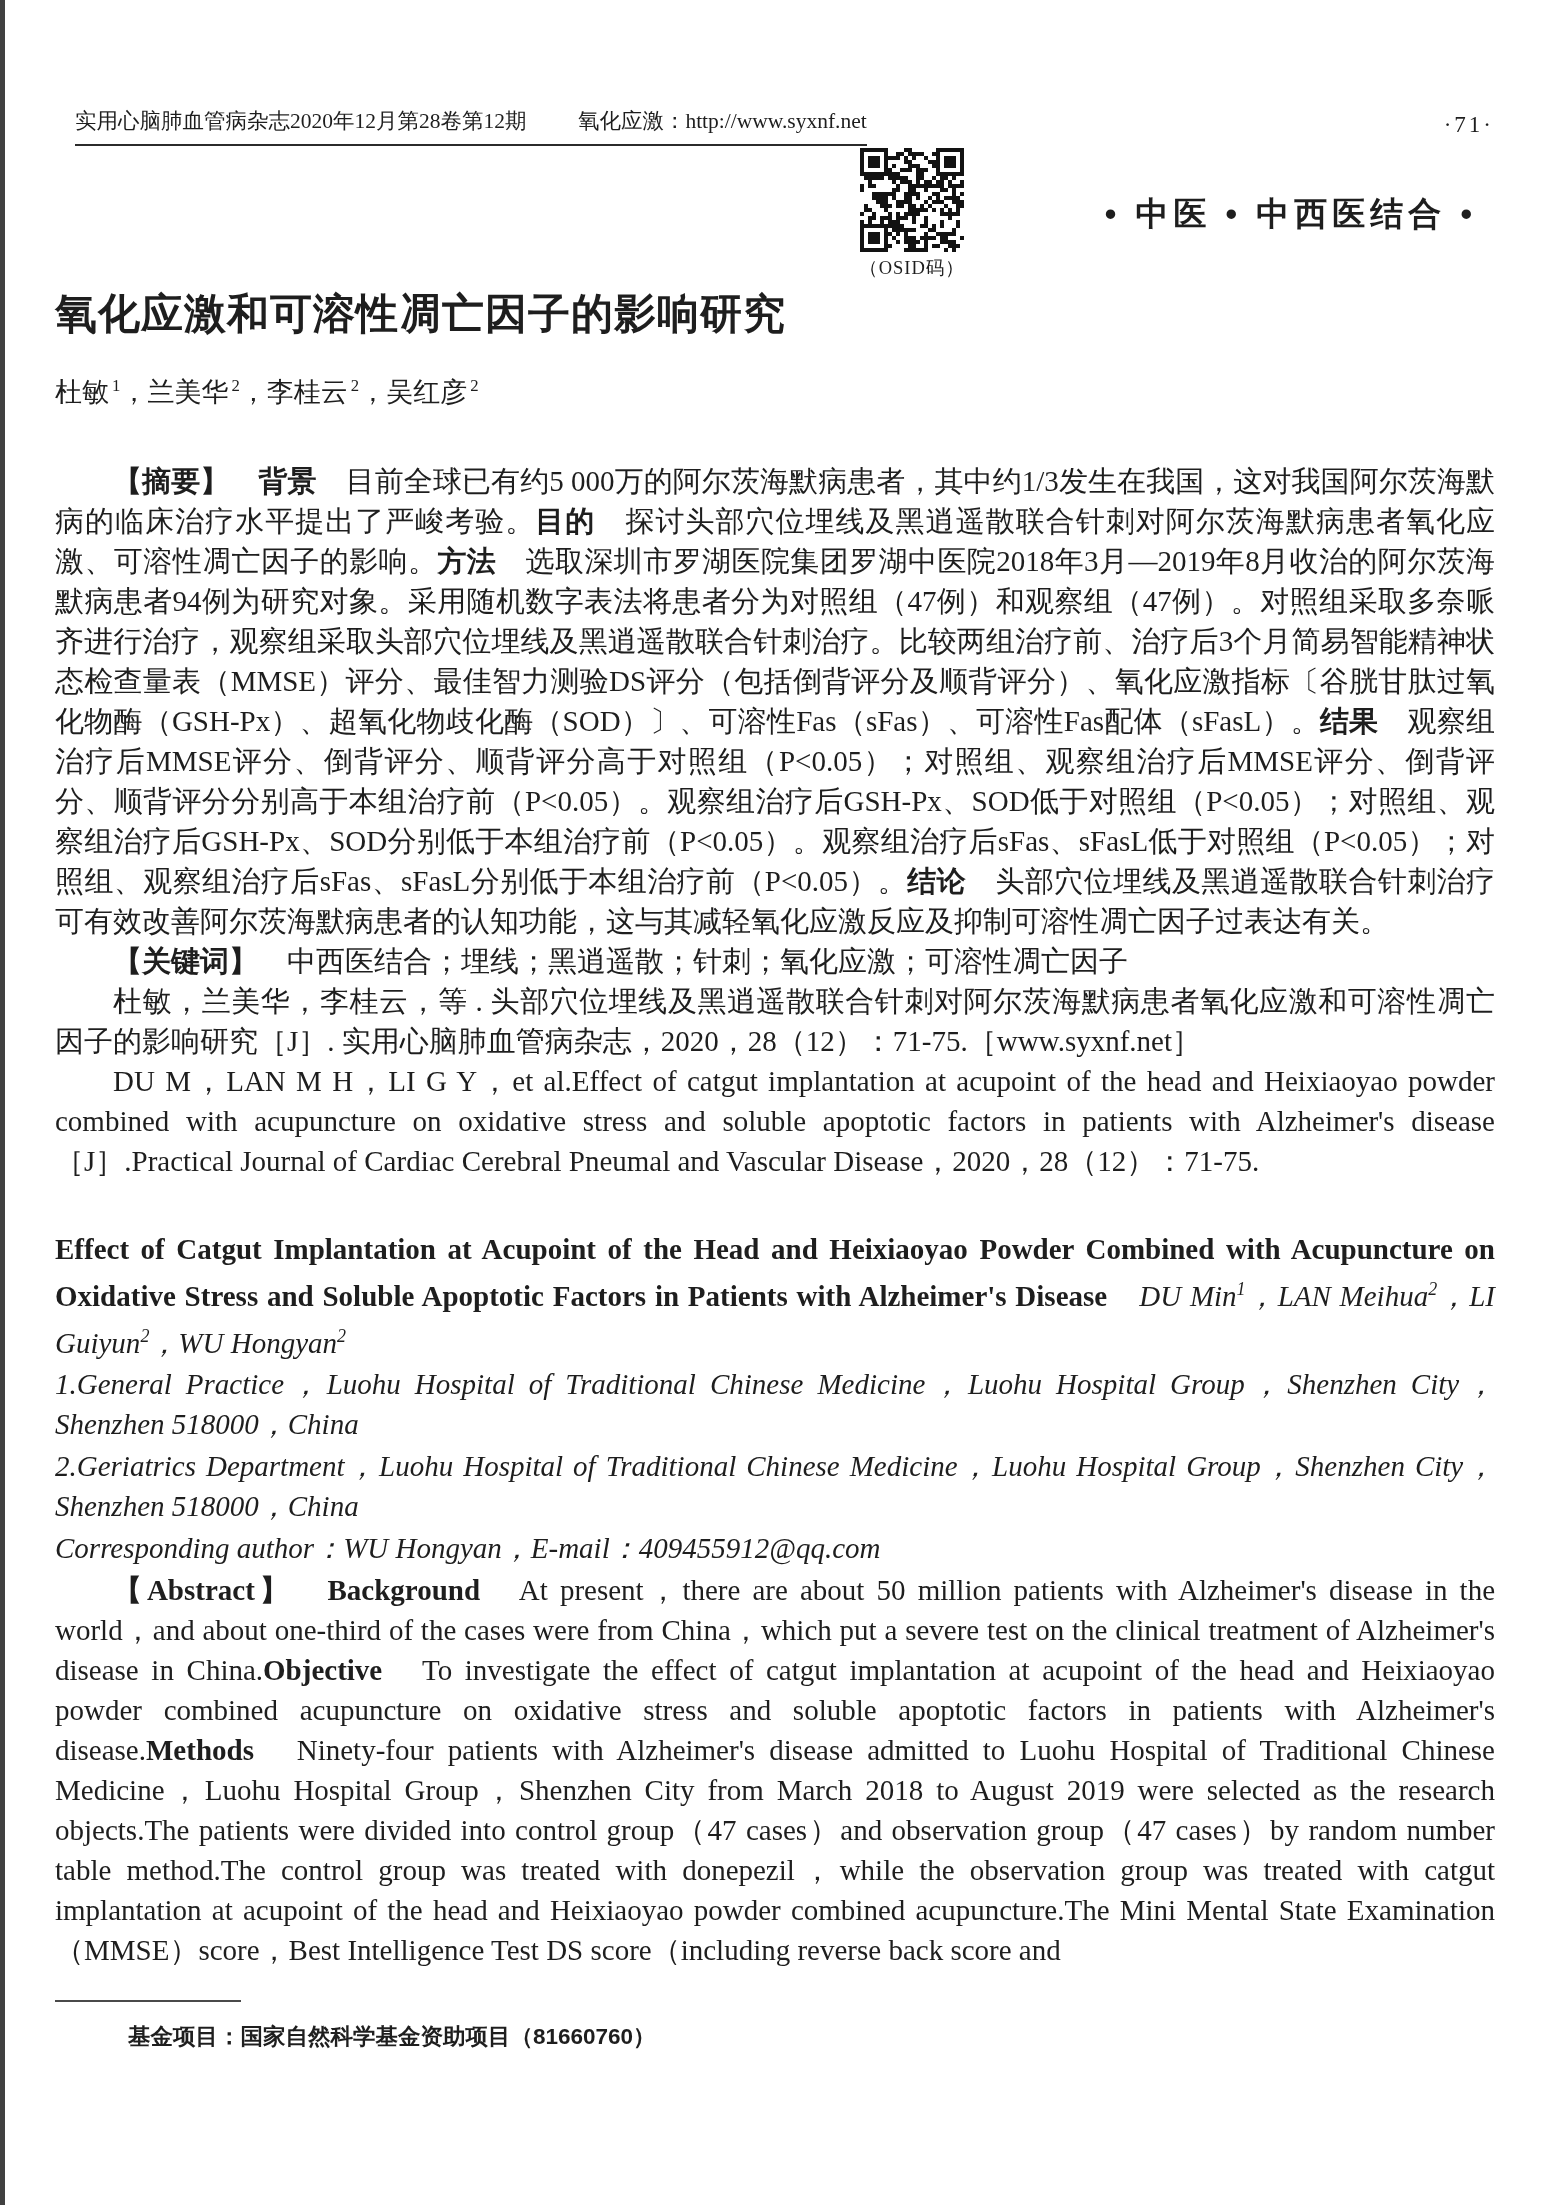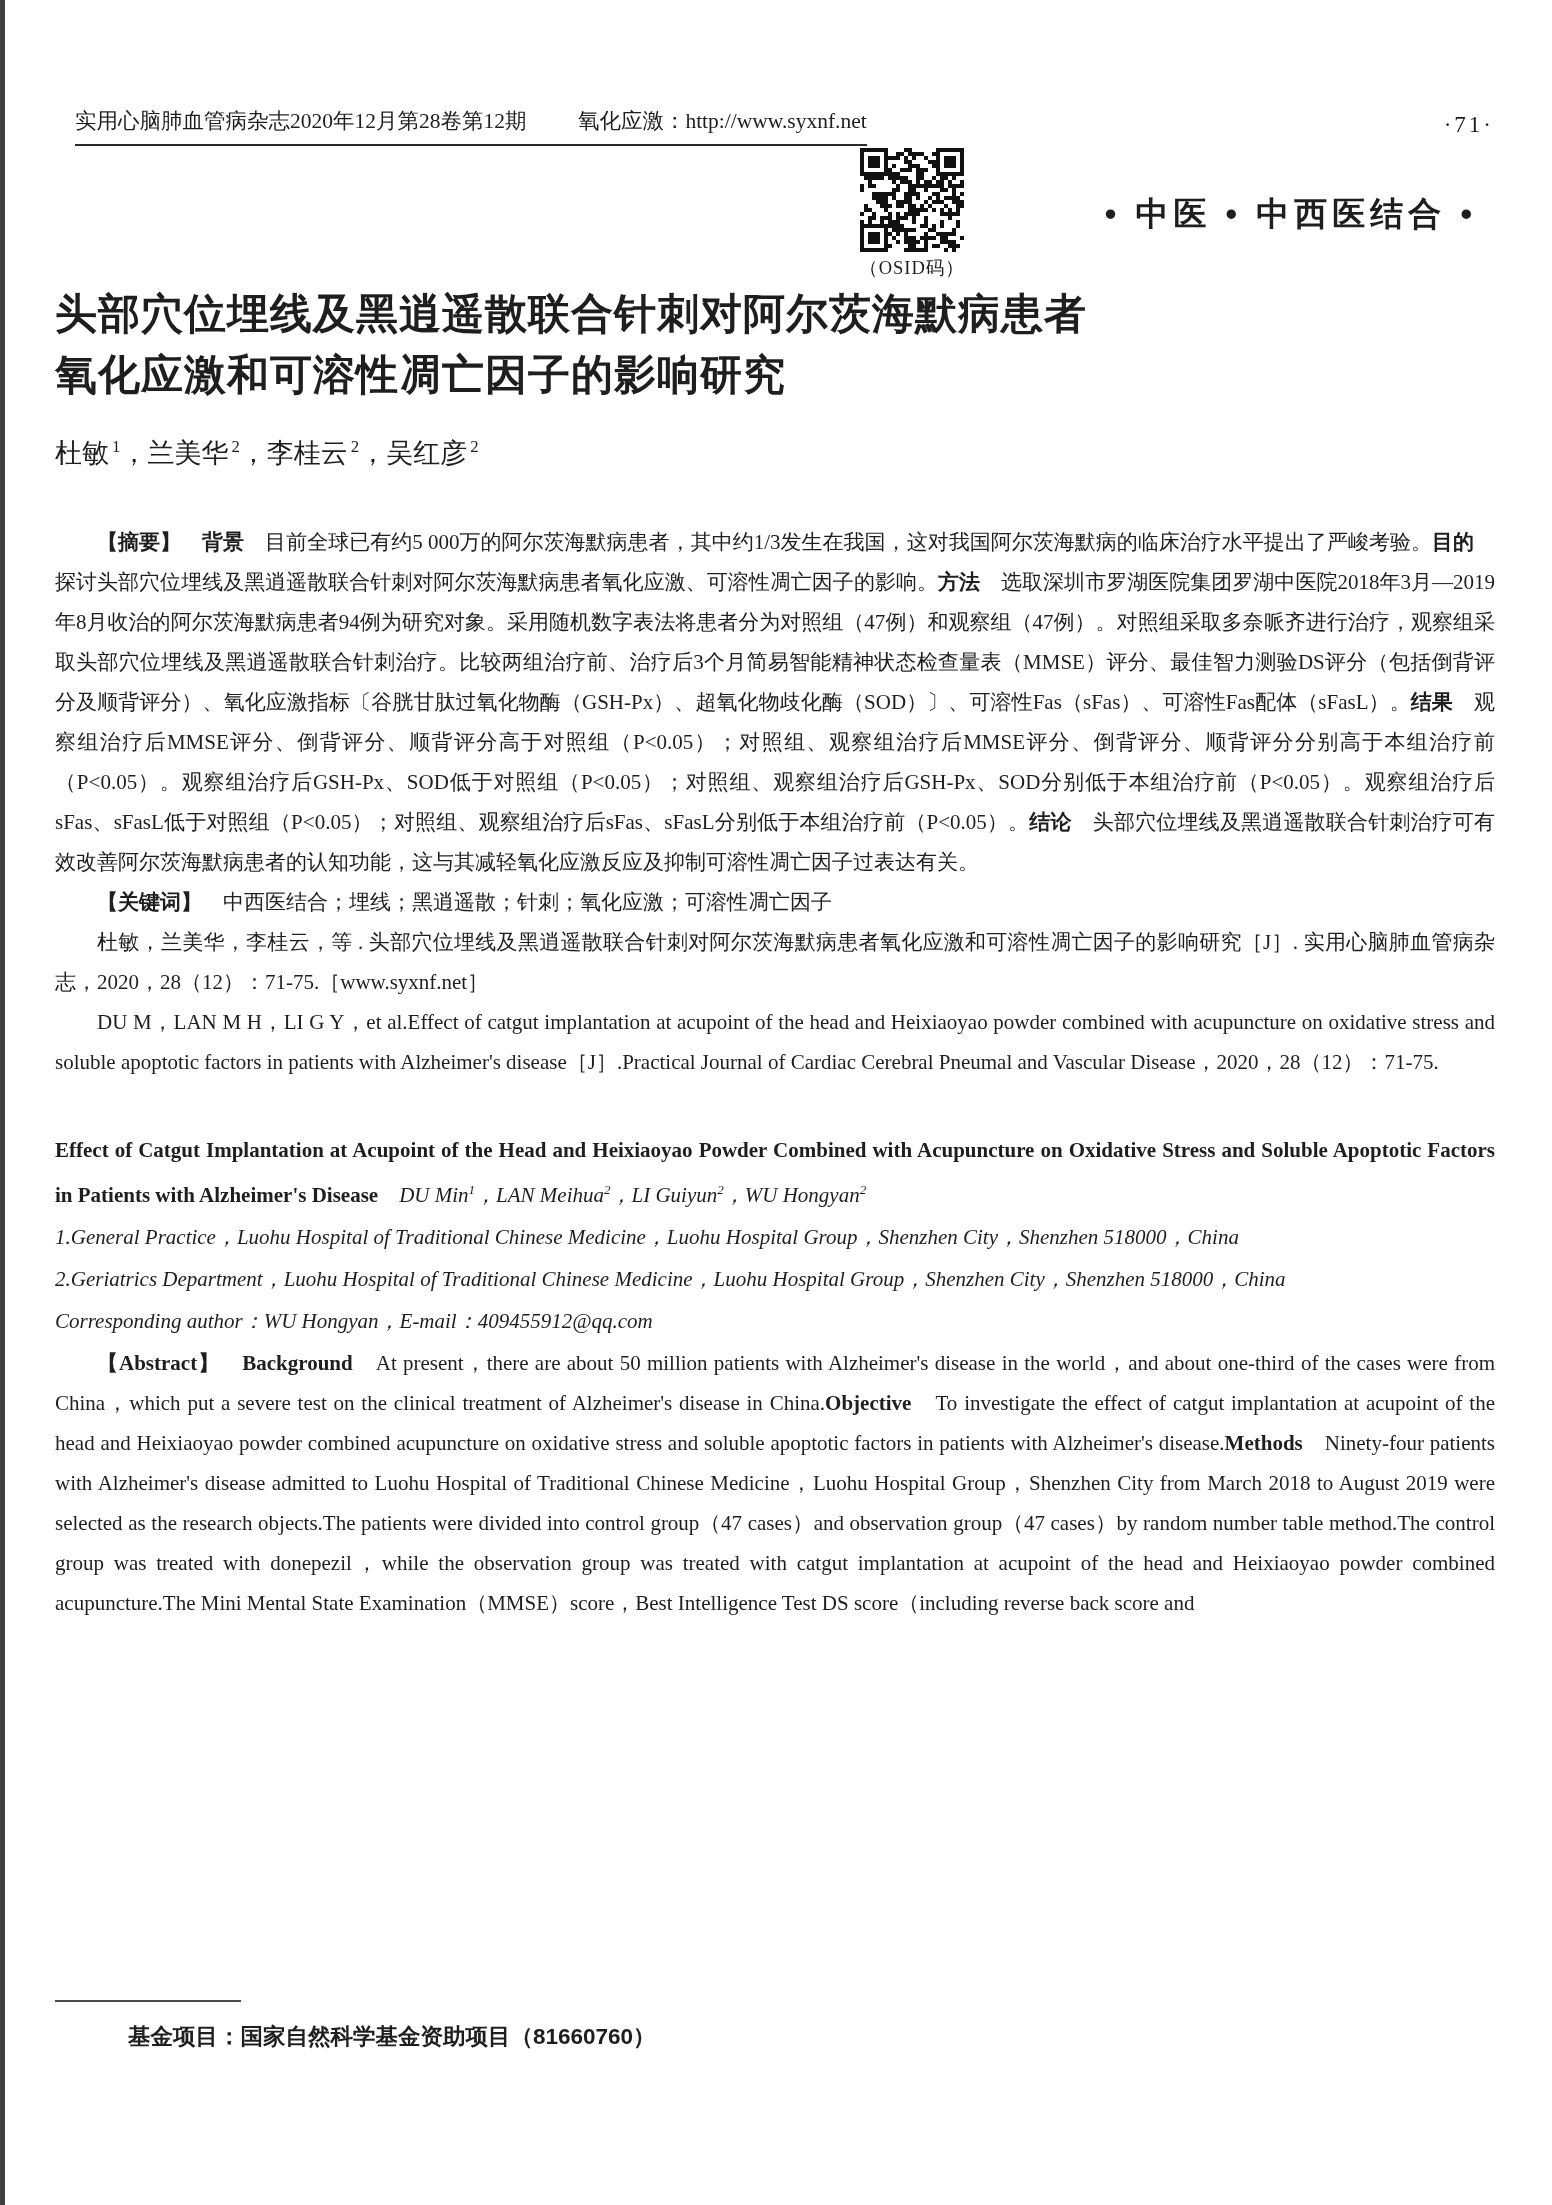--- a/index.html
+++ b/index.html
@@ -33,21 +33,21 @@
   }
 
   .content{position:absolute;left:55px;right:57px;top:283px;}
 
   h1.title{
     margin:0;font-family:"Liberation Sans","DejaVu Sans",sans-serif;
     font-size:42px;line-height:61px;font-weight:700;letter-spacing:1px;
   }
   .authors{margin-top:30px;font-size:27px;height:38px;}
 
-  .para{font-size:21px;line-height:40px;text-align:justify;margin:0;}
+  .para{font-size:29px;line-height:40px;text-align:justify;margin:0;}
   .indent{text-indent:2em;}
   .abstract{margin-top:49px;}
   .en-title{margin-top:48px;}
   .affil{margin-top:2px;}
   .en-abstract{margin-top:2px;}
 
   
   .r-b{font-family:"Liberation Sans","DejaVu Sans",sans-serif;font-weight:700;}
   .r-b2{font-weight:700;}
   .r-i{font-style:italic;}
@@ -432,21 +432,20 @@
         <i style="left:84px;top:100px"></i>
         <i style="left:92px;top:100px"></i>
       </div>
     <div class="osid-cap">（OSID码）</div>
   </div>
 
   <div class="col-label">• 中医 • 中西医结合 •</div>
 
   <div class="content">
     <h1 class="title">
-      <div>头部穴位埋线及黑逍遥散联合针刺对阿尔茨海默病患者</div>
       <div>氧化应激和可溶性凋亡因子的影响研究</div>
     </h1>
 
     <div class="authors"><span>杜敏</span><span class="r-sup">1</span><span>，兰美华</span><span class="r-sup">2</span><span>，李桂云</span><span class="r-sup">2</span><span>，吴红彦</span><span class="r-sup">2</span></div>
 
     <p class="para indent abstract"><span class="r-b">【摘要】　</span><span class="r-b">背景</span><span>　目前全球已有约5 000万的阿尔茨海默病患者，其中约1/3发生在我国，这对我国阿尔茨海默病的临床治疗水平提出了严峻考验。</span><span class="r-b">目的</span><span>　探讨头部穴位埋线及黑逍遥散联合针刺对阿尔茨海默病患者氧化应激、可溶性凋亡因子的影响。</span><span class="r-b">方法</span><span>　选取深圳市罗湖医院集团罗湖中医院2018年3月—2019年8月收治的阿尔茨海默病患者94例为研究对象。采用随机数字表法将患者分为对照组（47例）和观察组（47例）。对照组采取多奈哌齐进行治疗，观察组采取头部穴位埋线及黑逍遥散联合针刺治疗。比较两组治疗前、治疗后3个月简易智能精神状态检查量表（MMSE）评分、最佳智力测验DS评分（包括倒背评分及顺背评分）、氧化应激指标〔谷胱甘肽过氧化物酶（GSH-Px）、超氧化物歧化酶（SOD）〕、可溶性Fas（sFas）、可溶性Fas配体（sFasL）。</span><span class="r-b">结果</span><span>　观察组治疗后MMSE评分、倒背评分、顺背评分高于对照组（P&lt;0.05）；对照组、观察组治疗后MMSE评分、倒背评分、顺背评分分别高于本组治疗前（P&lt;0.05）。观察组治疗后GSH-Px、SOD低于对照组（P&lt;0.05）；对照组、观察组治疗后GSH-Px、SOD分别低于本组治疗前（P&lt;0.05）。观察组治疗后sFas、sFasL低于对照组（P&lt;0.05）；对照组、观察组治疗后sFas、sFasL分别低于本组治疗前（P&lt;0.05）。</span><span class="r-b">结论</span><span>　头部穴位埋线及黑逍遥散联合针刺治疗可有效改善阿尔茨海默病患者的认知功能，这与其减轻氧化应激反应及抑制可溶性凋亡因子过表达有关。</span></p>
     <p class="para indent"><span class="r-b">【关键词】</span><span>　中西医结合；埋线；黑逍遥散；针刺；氧化应激；可溶性凋亡因子</span></p>
     <p class="para indent"><span>杜敏，兰美华，李桂云，等 . 头部穴位埋线及黑逍遥散联合针刺对阿尔茨海默病患者氧化应激和可溶性凋亡因子的影响研究［J］. 实用心脑肺血管病杂志，2020，28（12）：71-75.［www.syxnf.net］</span></p>
     <p class="para indent"><span>DU M，LAN M H，LI G Y，et al.Effect of catgut implantation at acupoint of the head and Heixiaoyao powder combined with acupuncture on oxidative stress and soluble apoptotic factors in patients with Alzheimer's disease［J］.Practical Journal of Cardiac Cerebral Pneumal and Vascular Disease，2020，28（12）：71-75.</span></p>
 

